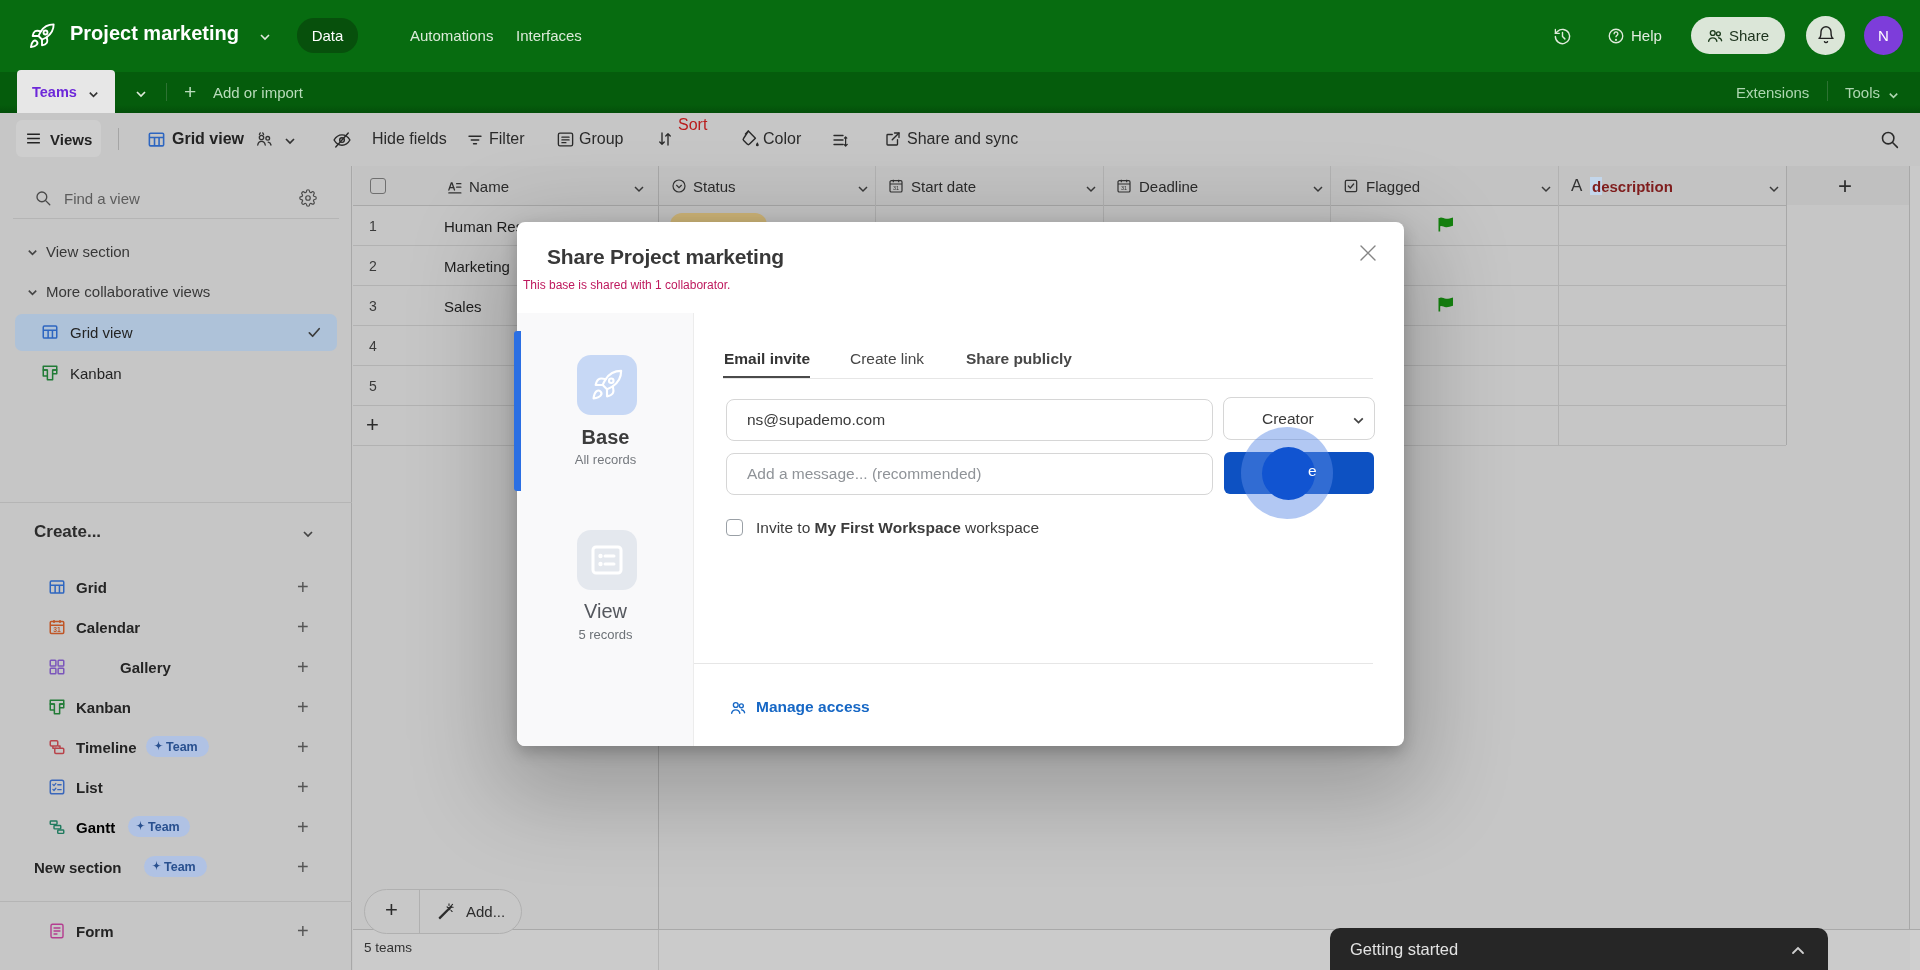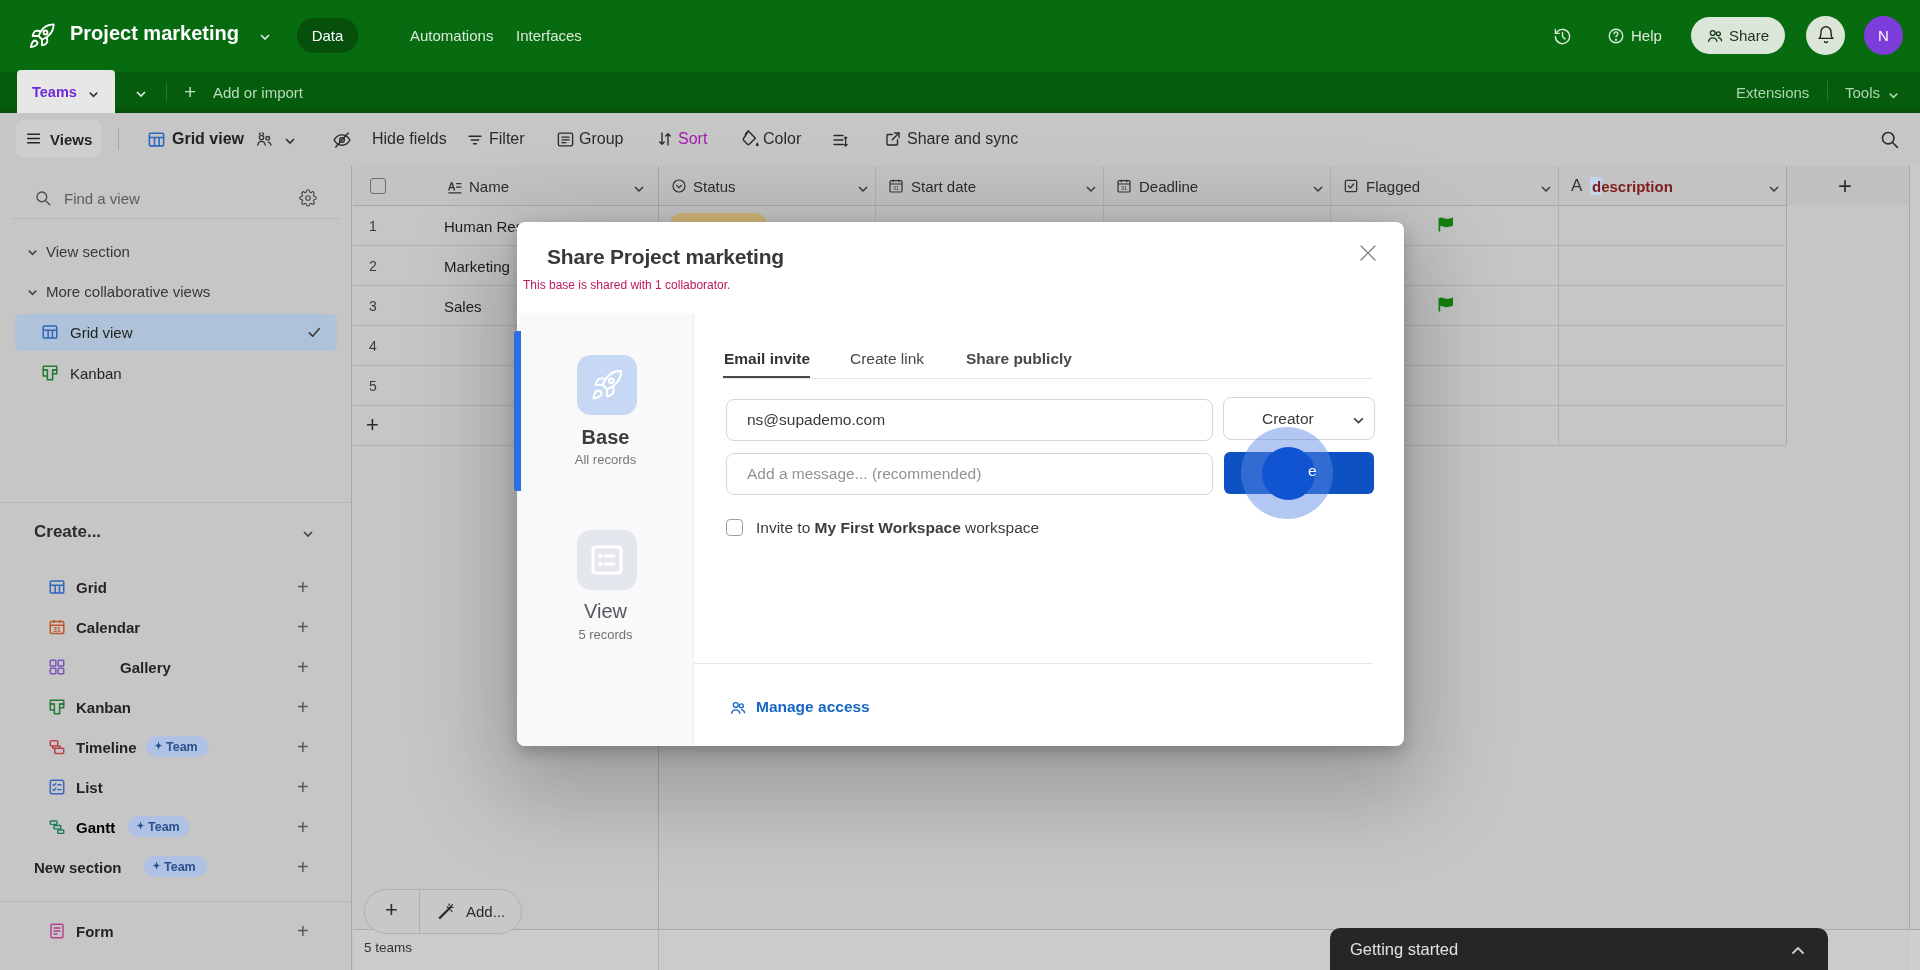--- a/index.html
+++ b/index.html
@@ -111,21 +111,21 @@
 <div class="abs" style="left:489px;top:130px;color:#2a2a2a;font-size:16px;">Filter</div>
 <svg class="abs" style="left:556px;top:130px;" width="19" height="19" viewBox="0 0 24 24" fill="none" stroke="#2a2a2a" stroke-width="1.7">
     <rect x="3" y="4" width="18" height="16" rx="2"></rect>
     <path d="M7.5 9h9M7.5 12.5h9M7.5 16h5" stroke-linecap="round"></path>
   </svg>
 <div class="abs" style="left:579px;top:130px;color:#2a2a2a;font-size:16px;">Group</div>
 <svg class="abs" style="left:656px;top:130px;" width="18" height="18" viewBox="0 0 24 24" fill="none" stroke="#2a2a2a" stroke-width="1.8" stroke-linecap="round" stroke-linejoin="round">
     <path d="M8 4v15M8 19l-3-3M8 19l3-3"></path>
     <path d="M16 20V5M16 5l-3 3M16 5l3 3"></path>
   </svg>
-<div class="abs" style="left:678px;top:130px;color:#a21caf;font-size:16px;">Sort</div>
+<div class="abs" style="left:678px;top:116px;color:#b91c1c;font-size:16px;">Sort</div>
 <svg class="abs" style="left:740px;top:129px;" width="20" height="20" viewBox="0 0 24 24" fill="none" stroke="#2a2a2a" stroke-width="1.7" stroke-linejoin="round">
     <path d="M10 2.5l8.5 8.5-7.1 7.1a2 2 0 0 1-2.8 0l-4.2-4.2a2 2 0 0 1 0-2.8z"></path>
     <path d="M6.5 6L10 2.5" stroke-linecap="round"></path>
     <path d="M20.8 15.8s1.7 2.2 1.7 3.3a1.7 1.7 0 0 1-3.4 0c0-1.1 1.7-3.3 1.7-3.3z" fill="#2a2a2a" stroke="none"></path>
   </svg>
 <div class="abs" style="left:763px;top:130px;color:#2a2a2a;font-size:16px;">Color</div>
 <svg class="abs" style="left:831px;top:131px;" width="18" height="18" viewBox="0 0 24 24" fill="none" stroke="#2a2a2a" stroke-width="1.8" stroke-linecap="round" stroke-linejoin="round">
     <path d="M4 6h12M4 12h12M4 18h12"></path>
     <path d="M19.5 8v12M19.5 20l-2.2-2.2M19.5 20l2.2-2.2M19.5 8l-1.6 1.6M19.5 8l1.6 1.6" stroke-width="1.6"></path>
   </svg>

